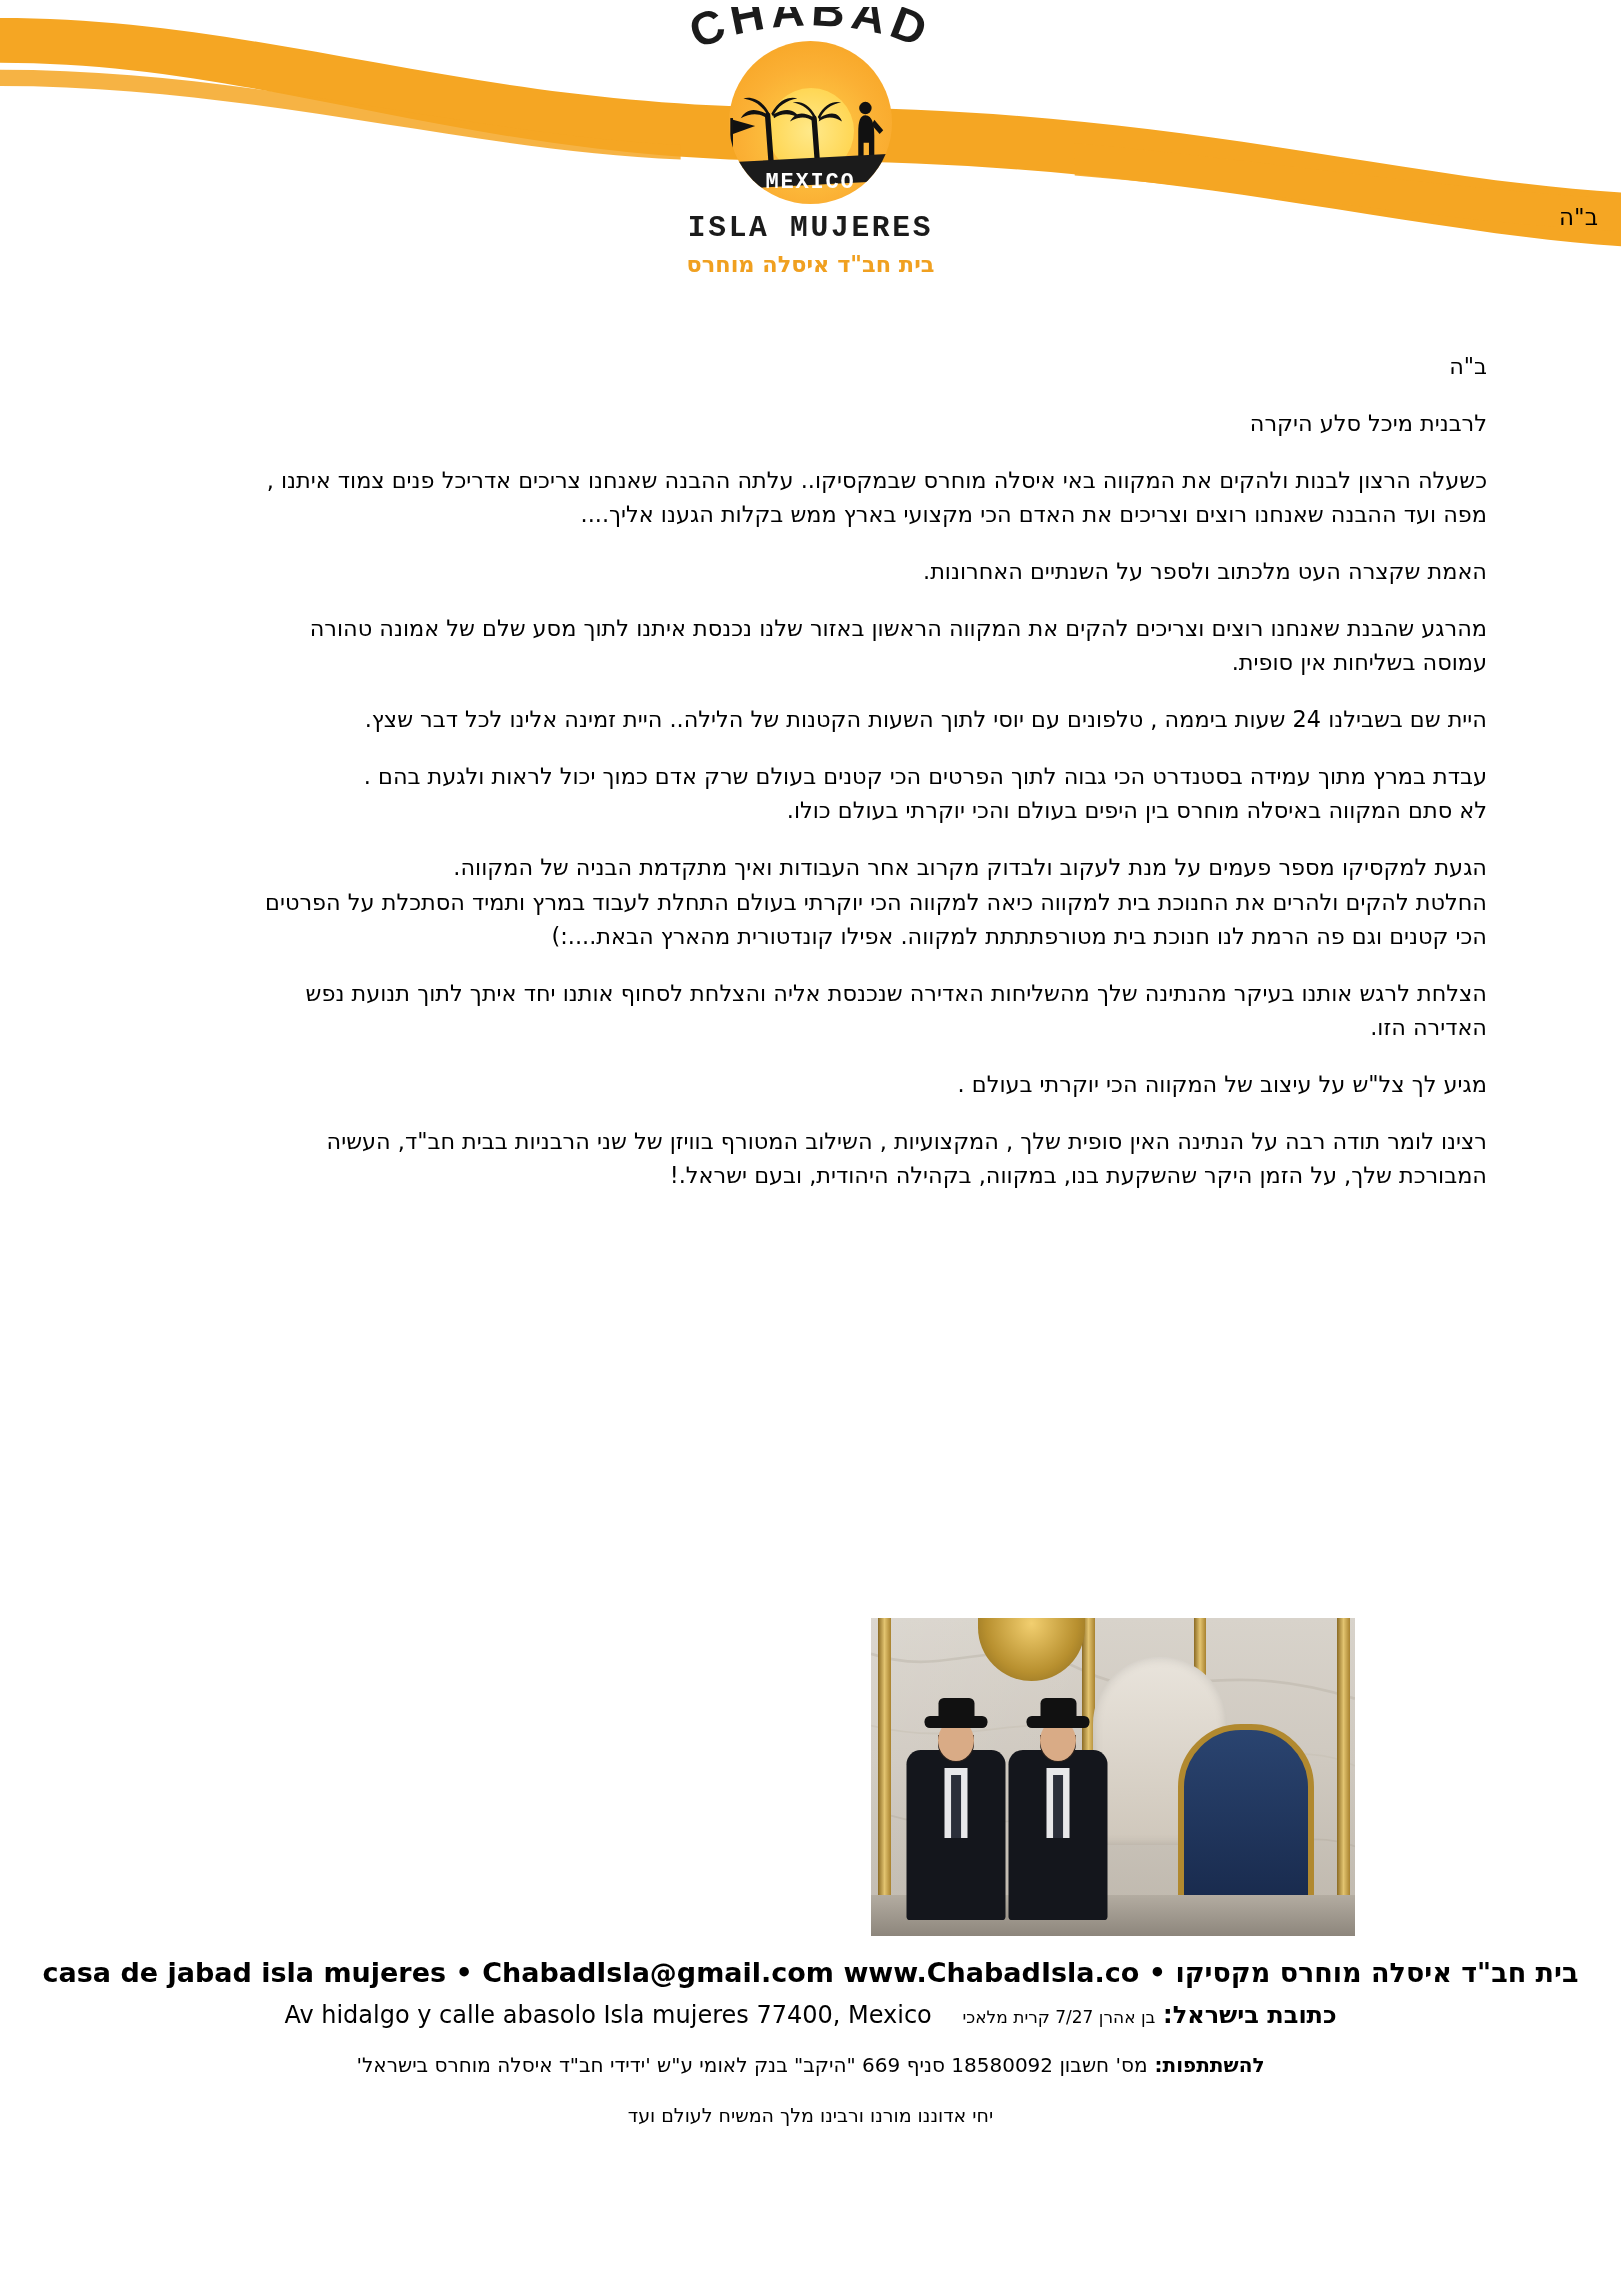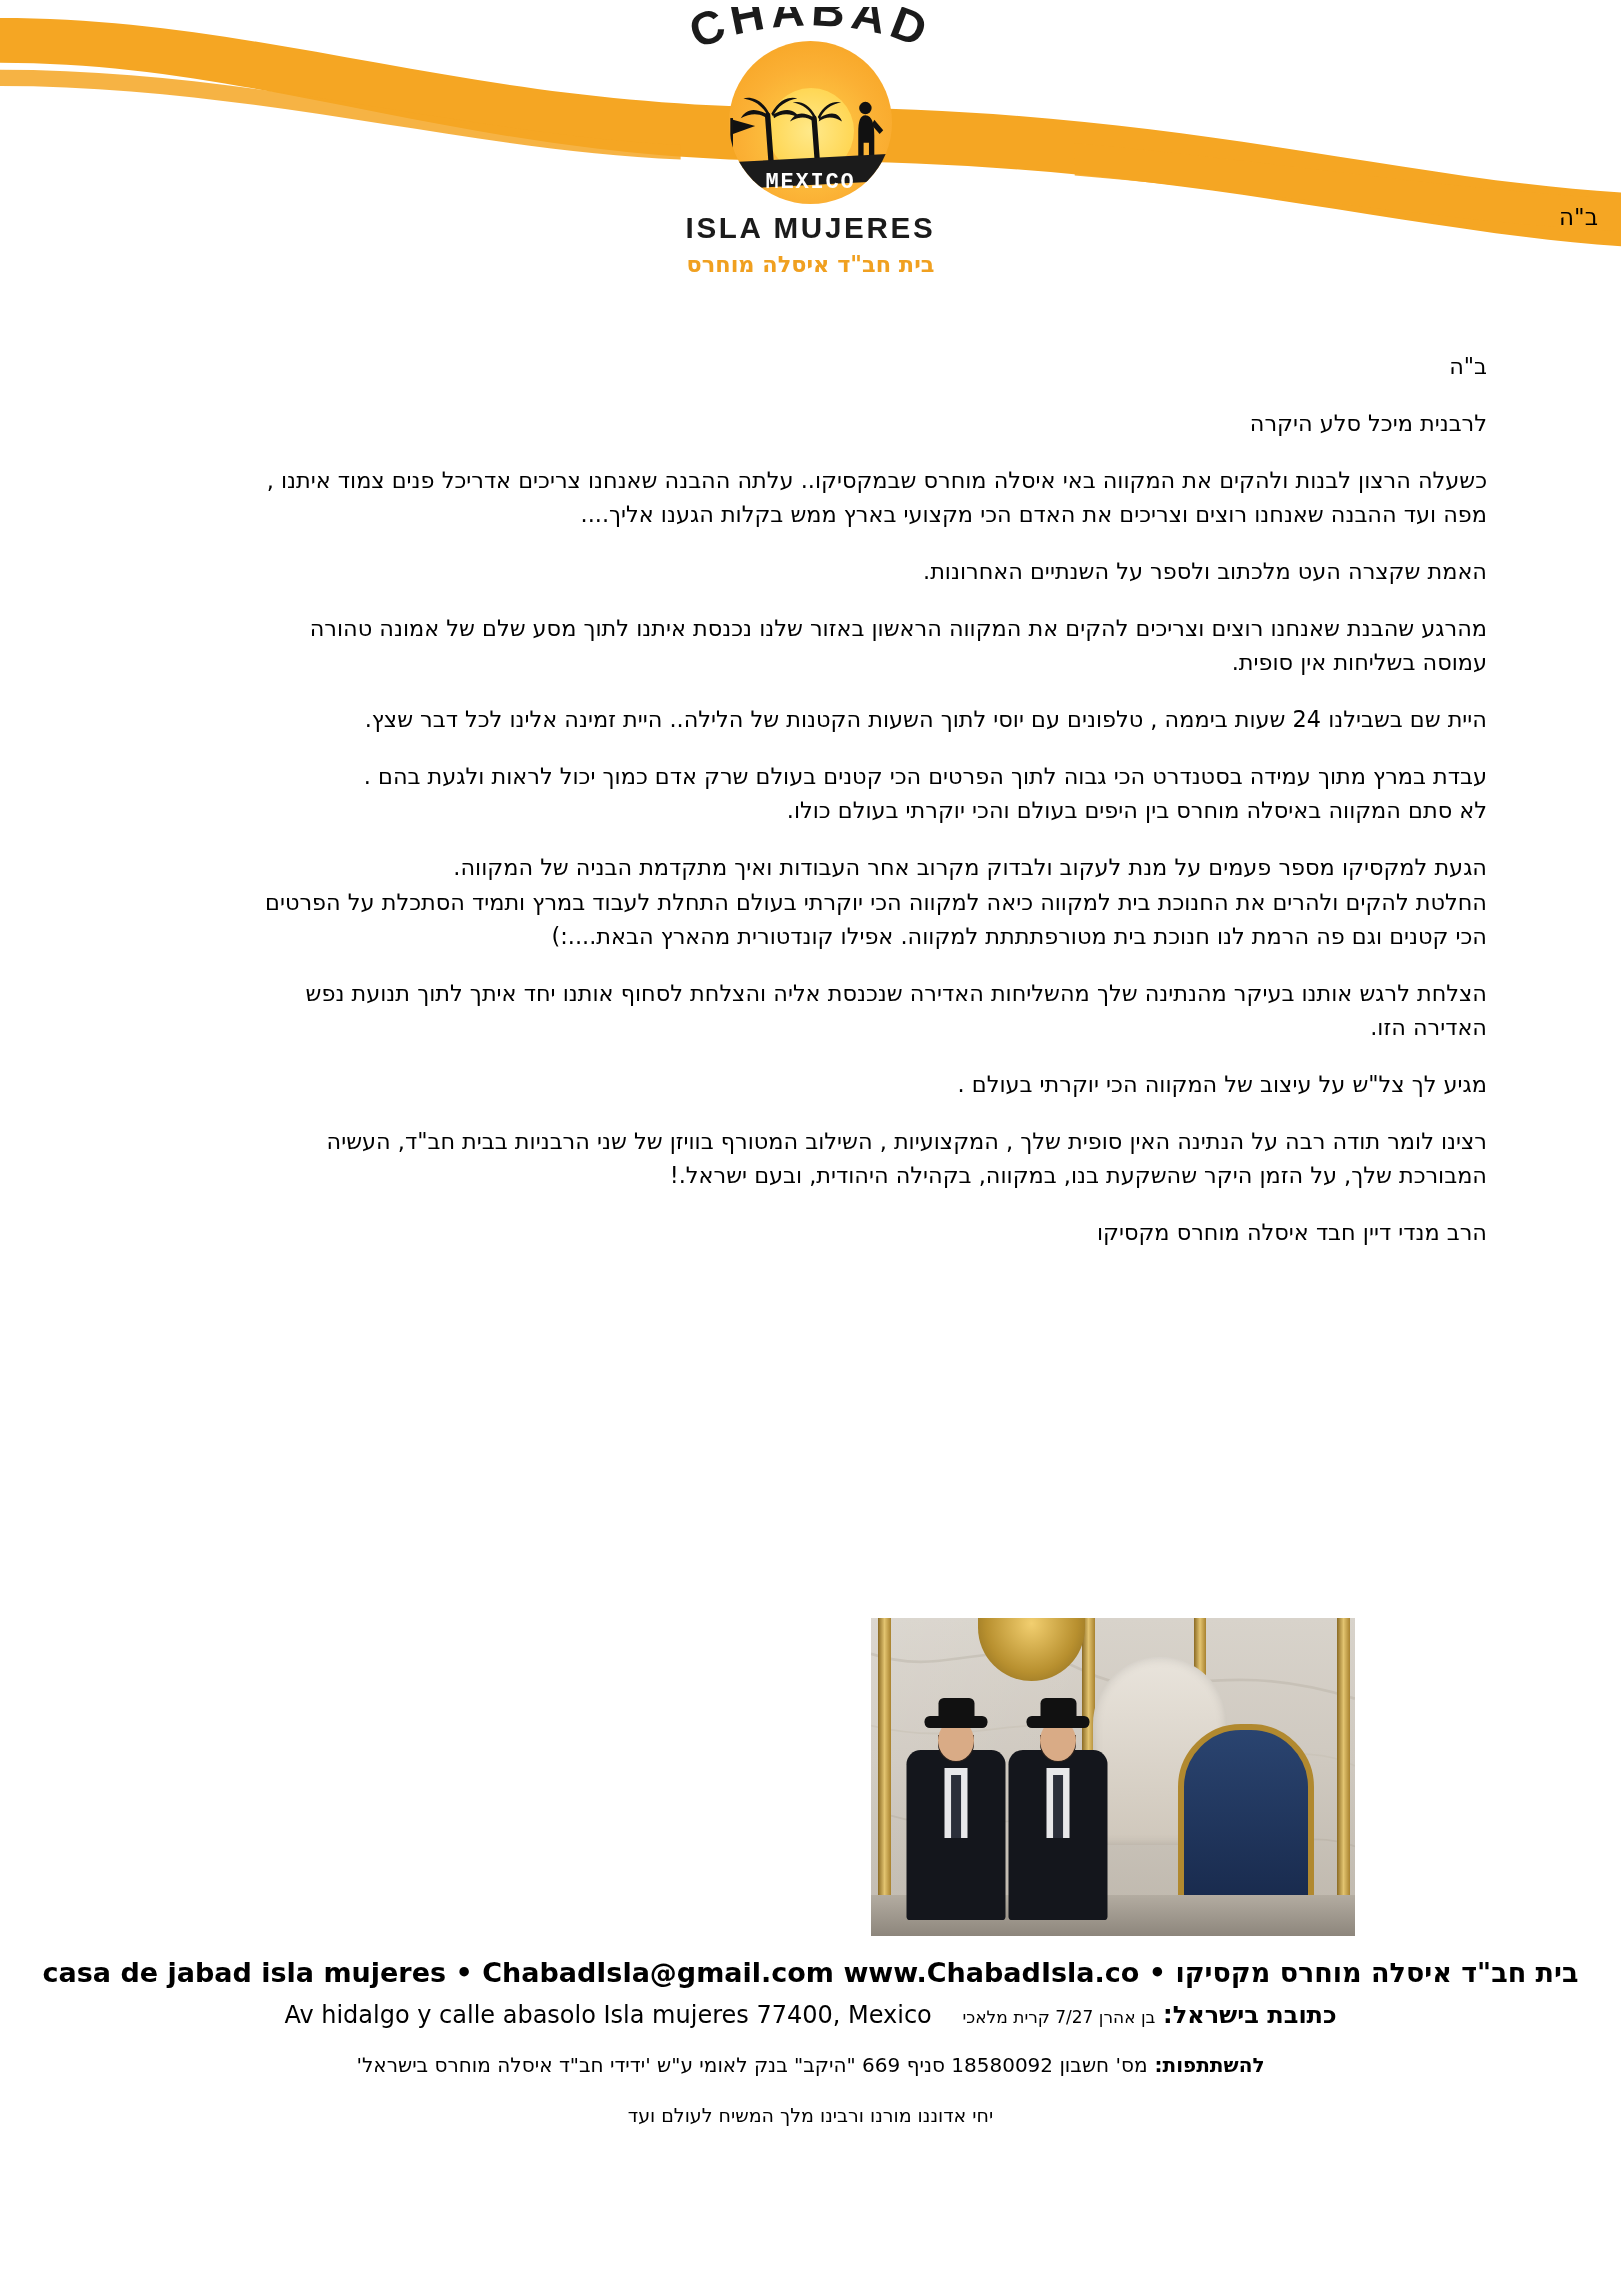--- a/index.html
+++ b/index.html
@@ -97,21 +97,21 @@
     fill: #111;
   }
   .logo-isla {
     position: absolute;
     left: 0; right: 0;
     top: 204px;
     font-size: 29.6px;
     font-weight: bold;
     letter-spacing: 2.7px;
     color: #1b1b1b;
-    font-family: Liberation Sans, sans-serif;
+    font-family: Liberation Mono, monospace;
   }
   .logo-heb {
     position: absolute;
     left: 0; right: 0;
     top: 244px;
     font-size: 22.4px;
     font-weight: bold;
     color: #f0a020;
     direction: rtl;
     font-family: "DejaVu Sans", sans-serif;
@@ -373,21 +373,20 @@
   <p>מהרגע שהבנת שאנחנו רוצים וצריכים להקים את המקווה הראשון באזור שלנו נכנסת איתנו לתוך מסע שלם של אמונה טהורה עמוסה בשליחות אין סופית.</p>
   <p>היית שם בשבילנו 24 שעות ביממה , טלפונים עם יוסי לתוך השעות הקטנות של הלילה.. היית זמינה אלינו לכל דבר שצץ.</p>
   <p class="tight">עבדת במרץ מתוך עמידה בסטנדרט הכי גבוה לתוך הפרטים הכי קטנים בעולם שרק אדם כמוך יכול לראות ולגעת בהם .</p>
   <p>לא סתם המקווה באיסלה מוחרס בין היפים בעולם והכי יוקרתי בעולם כולו.</p>
   <p class="tight">הגעת למקסיקו מספר פעמים על מנת לעקוב ולבדוק מקרוב אחר העבודות ואיך מתקדמת הבניה של המקווה.</p>
   <p>החלטת להקים ולהרים את החנוכת בית למקווה כיאה למקווה הכי יוקרתי בעולם התחלת לעבוד במרץ ותמיד הסתכלת על הפרטים הכי קטנים וגם פה הרמת לנו חנוכת בית מטורפתתתת למקווה. אפילו קונדטורית מהארץ הבאת....:)</p>
   <p>הצלחת לרגש אותנו בעיקר מהנתינה שלך מהשליחות האדירה שנכנסת אליה והצלחת לסחוף אותנו יחד איתך לתוך תנועת נפש האדירה הזו.</p>
   <p>מגיע לך צל"ש על עיצוב של המקווה הכי יוקרתי בעולם .</p>
   <p>רצינו לומר תודה רבה על הנתינה האין סופית שלך , המקצועיות , השילוב המטורף בוויזן של שני הרבניות בבית חב"ד, העשיה המבורכת שלך, על הזמן היקר שהשקעת בנו, במקווה, בקהילה היהודית, ובעם ישראל.!</p>
 
-  <p class="signature">הרב מנדי דיין חבד איסלה מוחרס מקסיקו</p>
 </div>
 
 <div class="photo">
   <div class="wall"></div>
   <svg class="marble-veins" viewBox="0 0 540 355" preserveAspectRatio="none">
     <path d="M0,40 C90,70 140,10 240,60 C320,100 380,40 540,90" stroke="#b9b2a6" stroke-width="3" fill="none"></path>
     <path d="M0,120 C120,150 180,90 300,140 C400,180 470,130 540,165" stroke="#c6bfb2" stroke-width="2" fill="none"></path>
     <path d="M20,220 C120,250 200,200 300,240 C400,275 480,230 540,255" stroke="#b5ada0" stroke-width="2" fill="none"></path>
   </svg>
   <div class="gold-col" style="left:7.2px;"></div>

